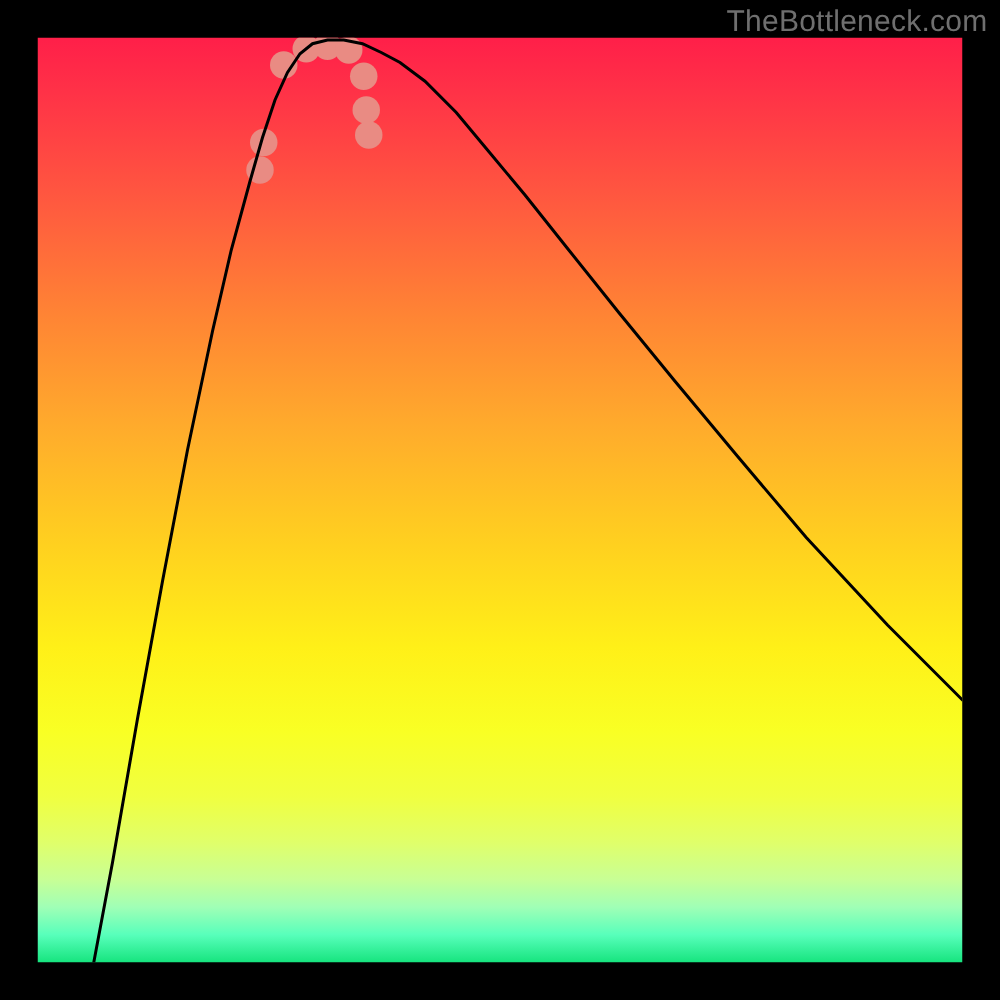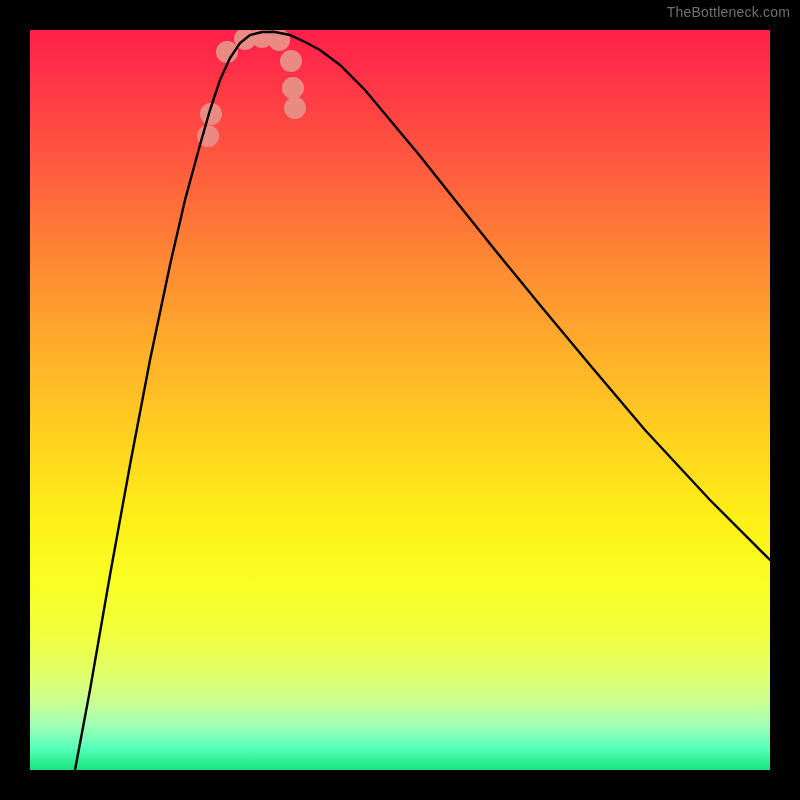--- a/index.html
+++ b/index.html
@@ -49,21 +49,21 @@
     position: absolute;
     inset: 0;
     width: 100%;
     height: 100%;
   }
   .watermark {
     position: absolute;
     top: 4px;
     right: 10px;
     color: #6f6f6f;
-    font-size: 14px;
+    font-size: 24px;
     letter-spacing: 0.2px;
   }
 </style>
 </head>
 <body>
 
 <div class="frame">
   <div class="plot">
     <div class="gradient"></div>
     <svg class="curve-svg" viewBox="0 0 740 740" preserveAspectRatio="none">

